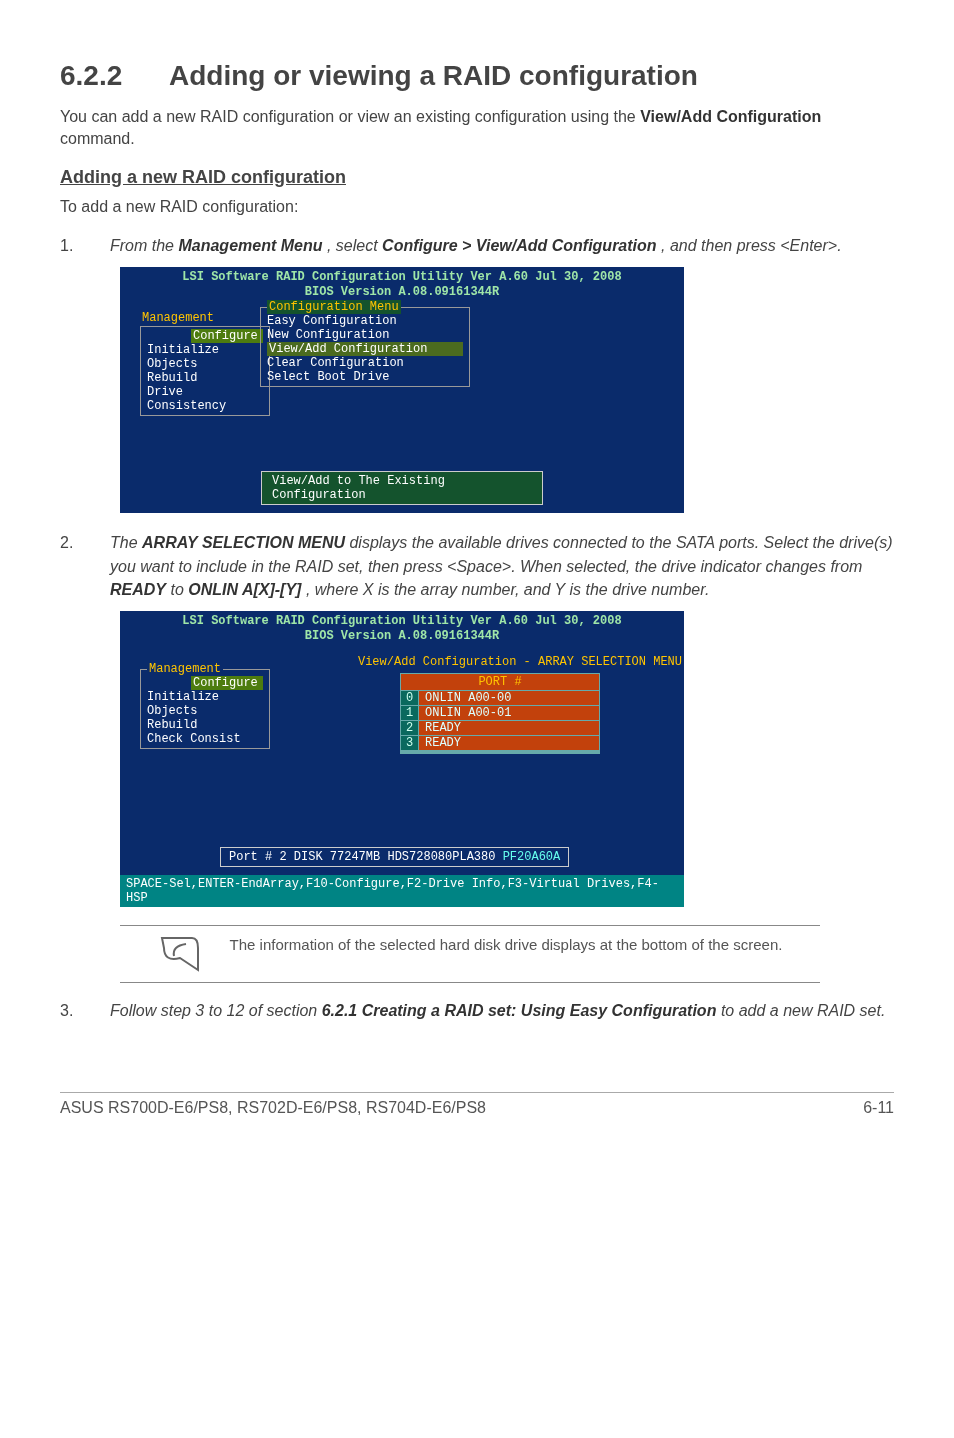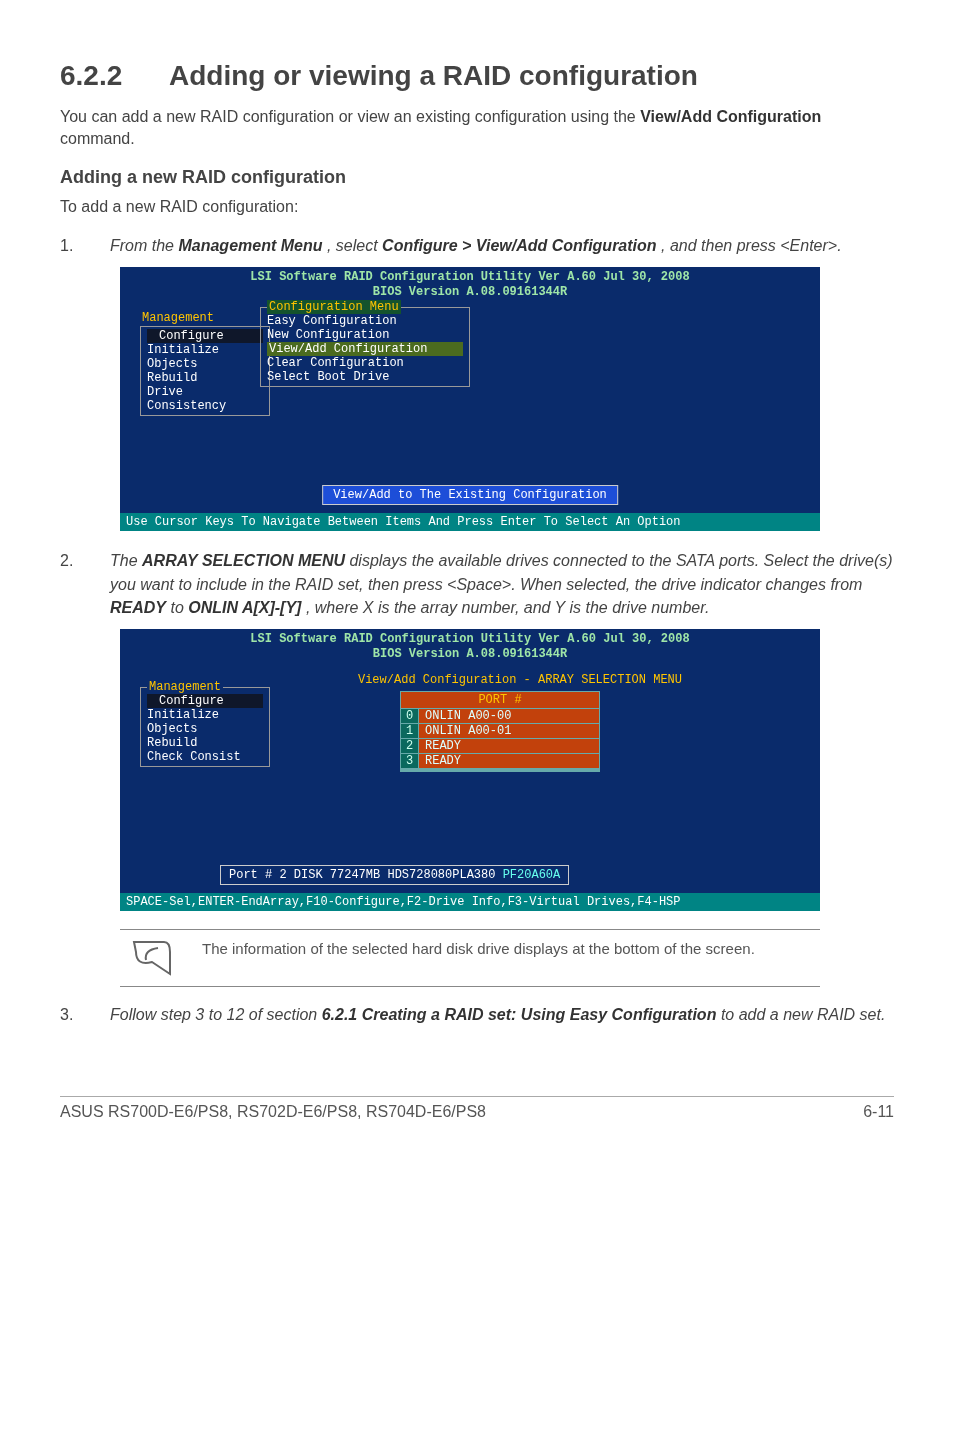--- a/index.html
+++ b/index.html
@@ -13,28 +13,28 @@
   }
   h2.sec {
     font-size: 28px;
     font-weight: bold;
     color: #444;
     margin: 0 0 14px 0;
   }
   h2.sec .num { display: inline-block; margin-right: 40px; }
   p.body { font-size: 16px; color: #444; line-height: 1.4; margin: 0 0 16px 0; }
   b.strong { font-weight: bold; color: #333; }
-  h3.sub { font-size: 18px; font-weight: bold; color: #444; margin: 6px 0 8px 0; }
+  h3.sub { font-size: 18px; font-weight: bold; color: #444; margin: 6px 0 8px 0; text-decoration: underline; }
   .num-item { display:flex; gap:34px; font-size:16px; color:#444; line-height:1.45; margin-bottom:10px;}
   .num-item .n{flex:0 0 16px;}
   .num-item .t{flex:1;font-style:italic;}
 
   
   .term {
-    width: 700px;
+    width: 564px;
     margin: 6px 0 18px 60px;
     font-family: "Courier New", monospace;
     font-size: 12px;
     color: #e7e7e7;
   }
   .term-header {
     background: #0a2b6b;
     color: #9fe6a8;
     padding: 3px 0;
     text-align: center;
@@ -65,37 +65,37 @@
     border: 1px solid #999;
     padding: 2px 6px;
   }
   .box-title {
     color: #ffc400;
     margin-bottom: 1px;
     margin-top:-10px;
   }
   .box-title span{background:#0a2b6b;padding:0 2px;}
   .mgmt-item { color: #fff; }
-  .mgmt-sel { background:#0f172a; color:#fff; padding:0 12px;}
+  .mgmt-sel { background:#4d7c0f; color:#fff; padding:0 2px;margin-left:44px;}
   .confmenu {
     position: absolute;
     left: 140px; top: 4px;
     width: 210px;
     border: 1px solid #999;
     padding: 2px 6px;
   }
   .confmenu .ctitle{color:#ffc400;margin-top:-10px;}
   .confmenu .ctitle span{background:#14532d;padding:0 2px;}
   .confmenu .ci{color:#fff;}
   .confmenu .csel{background:#4b6b1f;color:#fff;padding:0 2px;}
   .viewadd-label{
     position:absolute;
     bottom:8px; left:50%; transform:translateX(-50%);
     border:1px solid #ccc; color:#fff; padding:2px 10px;
-    background:#1d4ed8;
+    background:#14532d;
   }
   .arraymenu{
     position:absolute;
     left:150px; top:8px; width:500px;
     color:#55e0e0;
   }
   .arraymenu .atitle{color:#ffc400;text-align:center;}
   .portblock{
     position:absolute; left:280px; top:26px; width:200px;
     border:1px solid #6aa; background:#c2410c;
@@ -112,20 +112,21 @@
   }
   .portinfo .pf{color:#6fe;}
   .note {
     display:flex;
     gap:28px;
     border-top:1px solid #888;
     border-bottom:1px solid #888;
     padding:8px 10px;
     margin:6px 0 16px 60px;
     width:700px;
+    justify-content:center;
   }
   .note svg{flex:0 0 44px;}
   .note .nt{font-size:15px;color:#555;line-height:1.4;}
   .page-footer{
     display:flex;justify-content:space-between;
     border-top:1px solid #aaa;
     margin-top:70px;padding-top:6px;
     font-size:16px;color:#555;
   }
   .mgmt-box2 {
@@ -185,21 +186,20 @@
     <div class="confmenu">
       <div class="ctitle"><span>Configuration Menu</span></div>
       <div class="ci">Easy Configuration</div>
       <div class="ci">New Configuration</div>
       <div class="csel">View/Add Configuration</div>
       <div class="ci">Clear Configuration</div>
       <div class="ci">Select Boot Drive</div>
     </div>
     <div class="viewadd-label">View/Add to The Existing Configuration</div>
   </div>
-  <div class="term-footer">Use Cursor Keys To Navigate Between Items And Press Enter To Select An Option</div>
 </div>
 
 <div class="num-item">
   <div class="n">2.</div>
   <div class="t">
     <span>The </span>
     <b class="strong">ARRAY SELECTION MENU</b>
     <span> displays the available drives connected to the SATA ports. Select the drive(s) you want to include in the RAID set, then press &lt;Space&gt;. When selected, the drive indicator changes from </span>
     <b class="strong">READY</b>
     <span> to </span>

